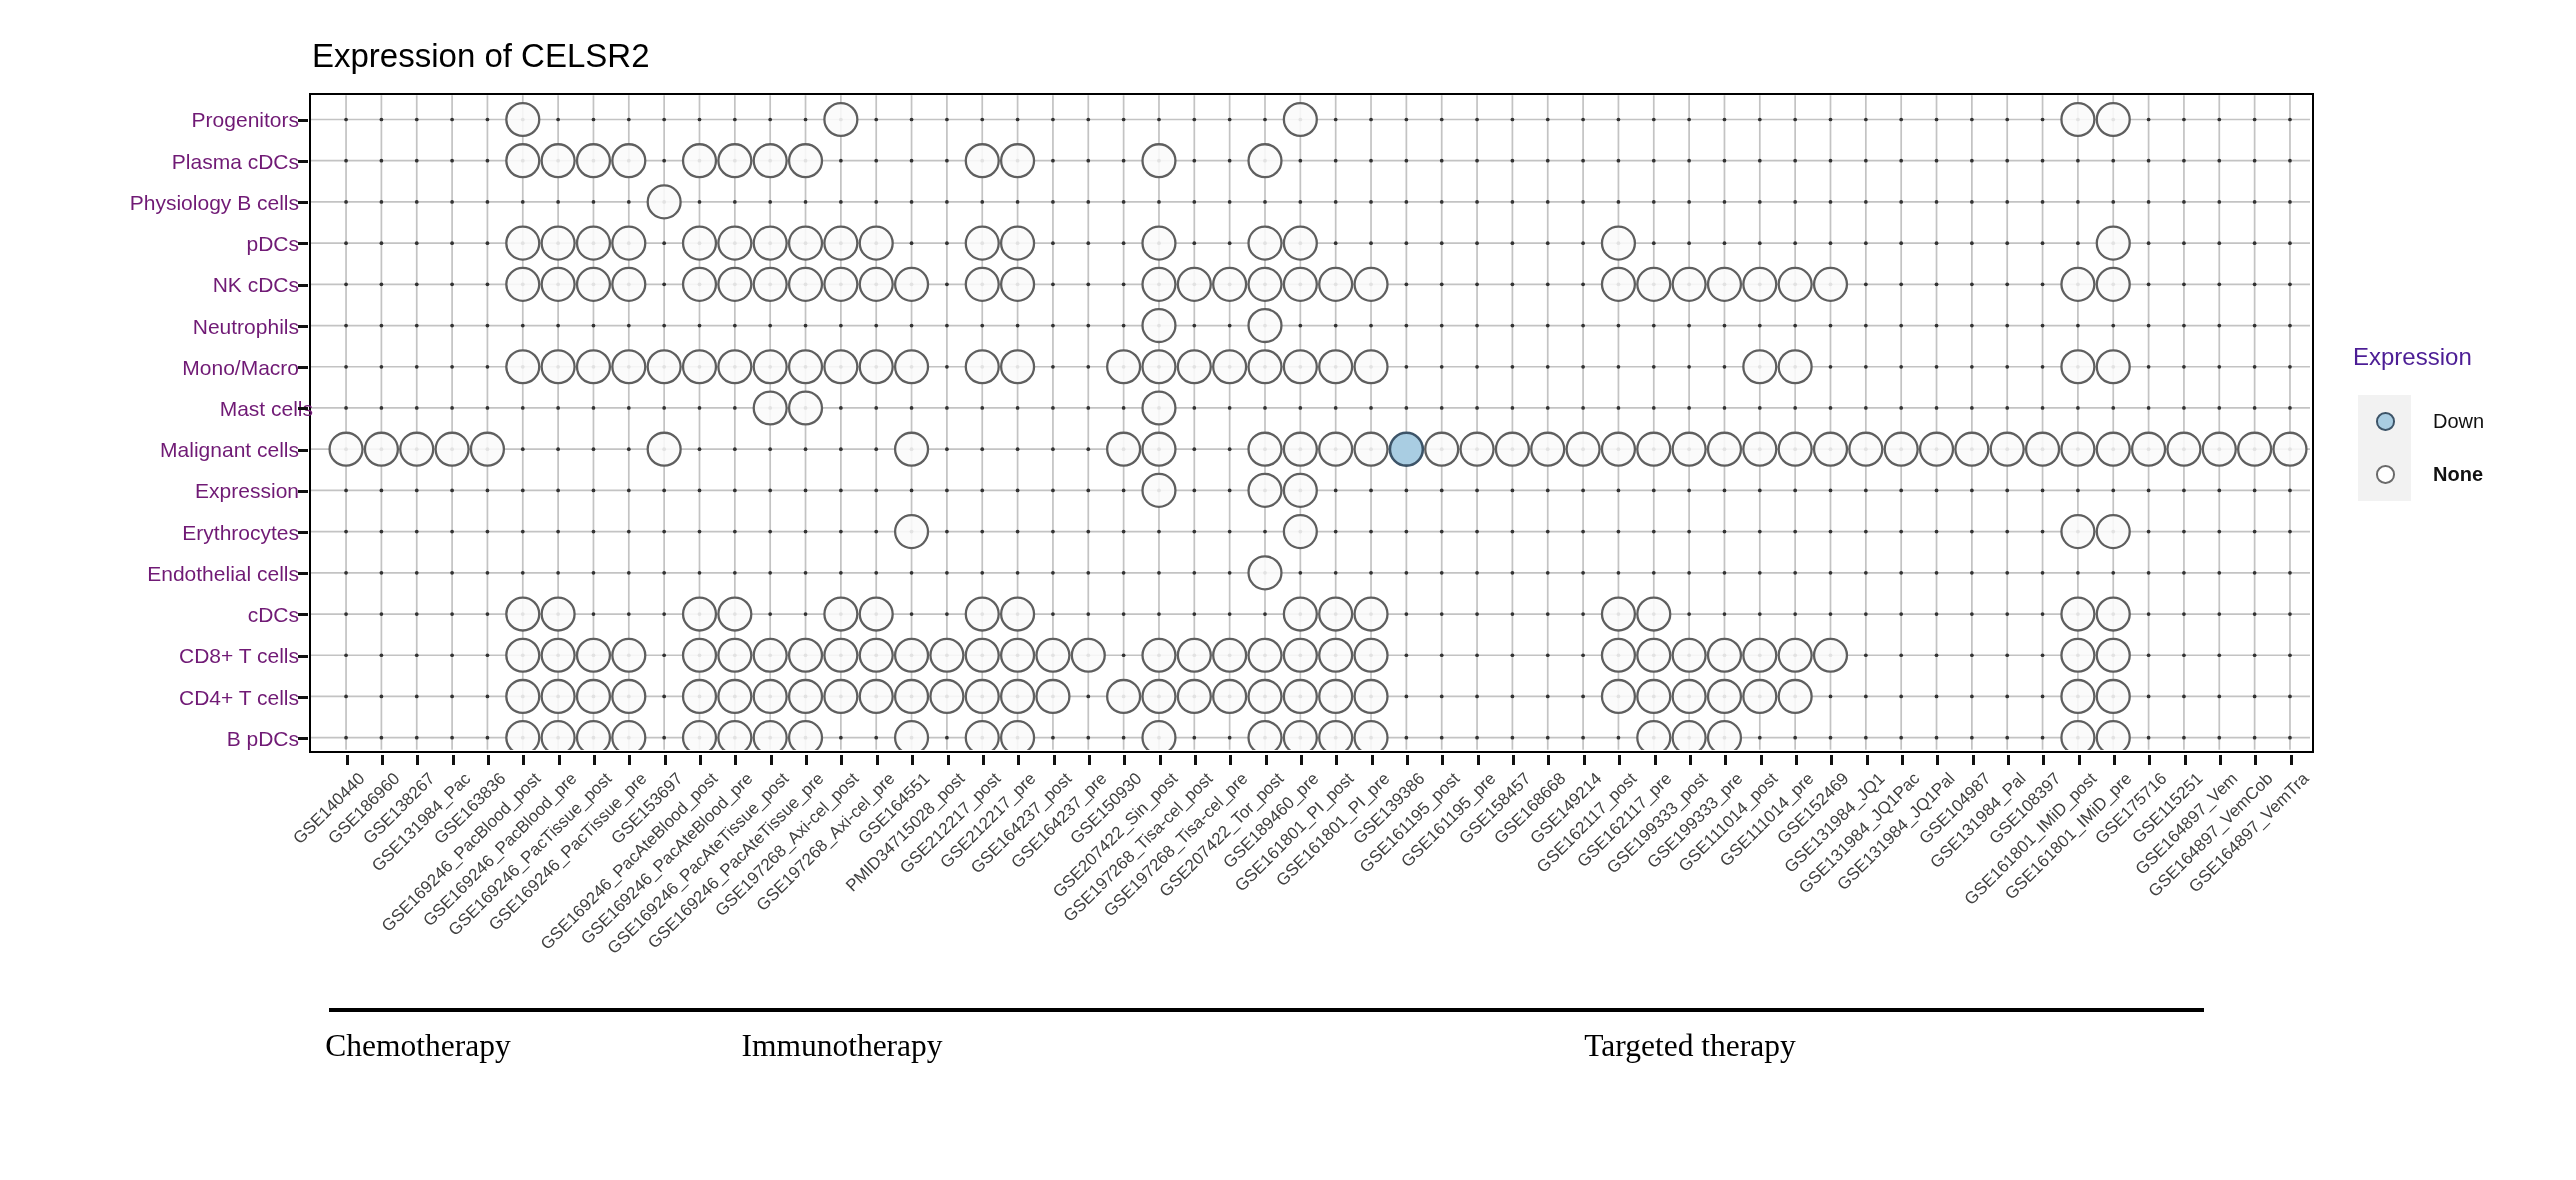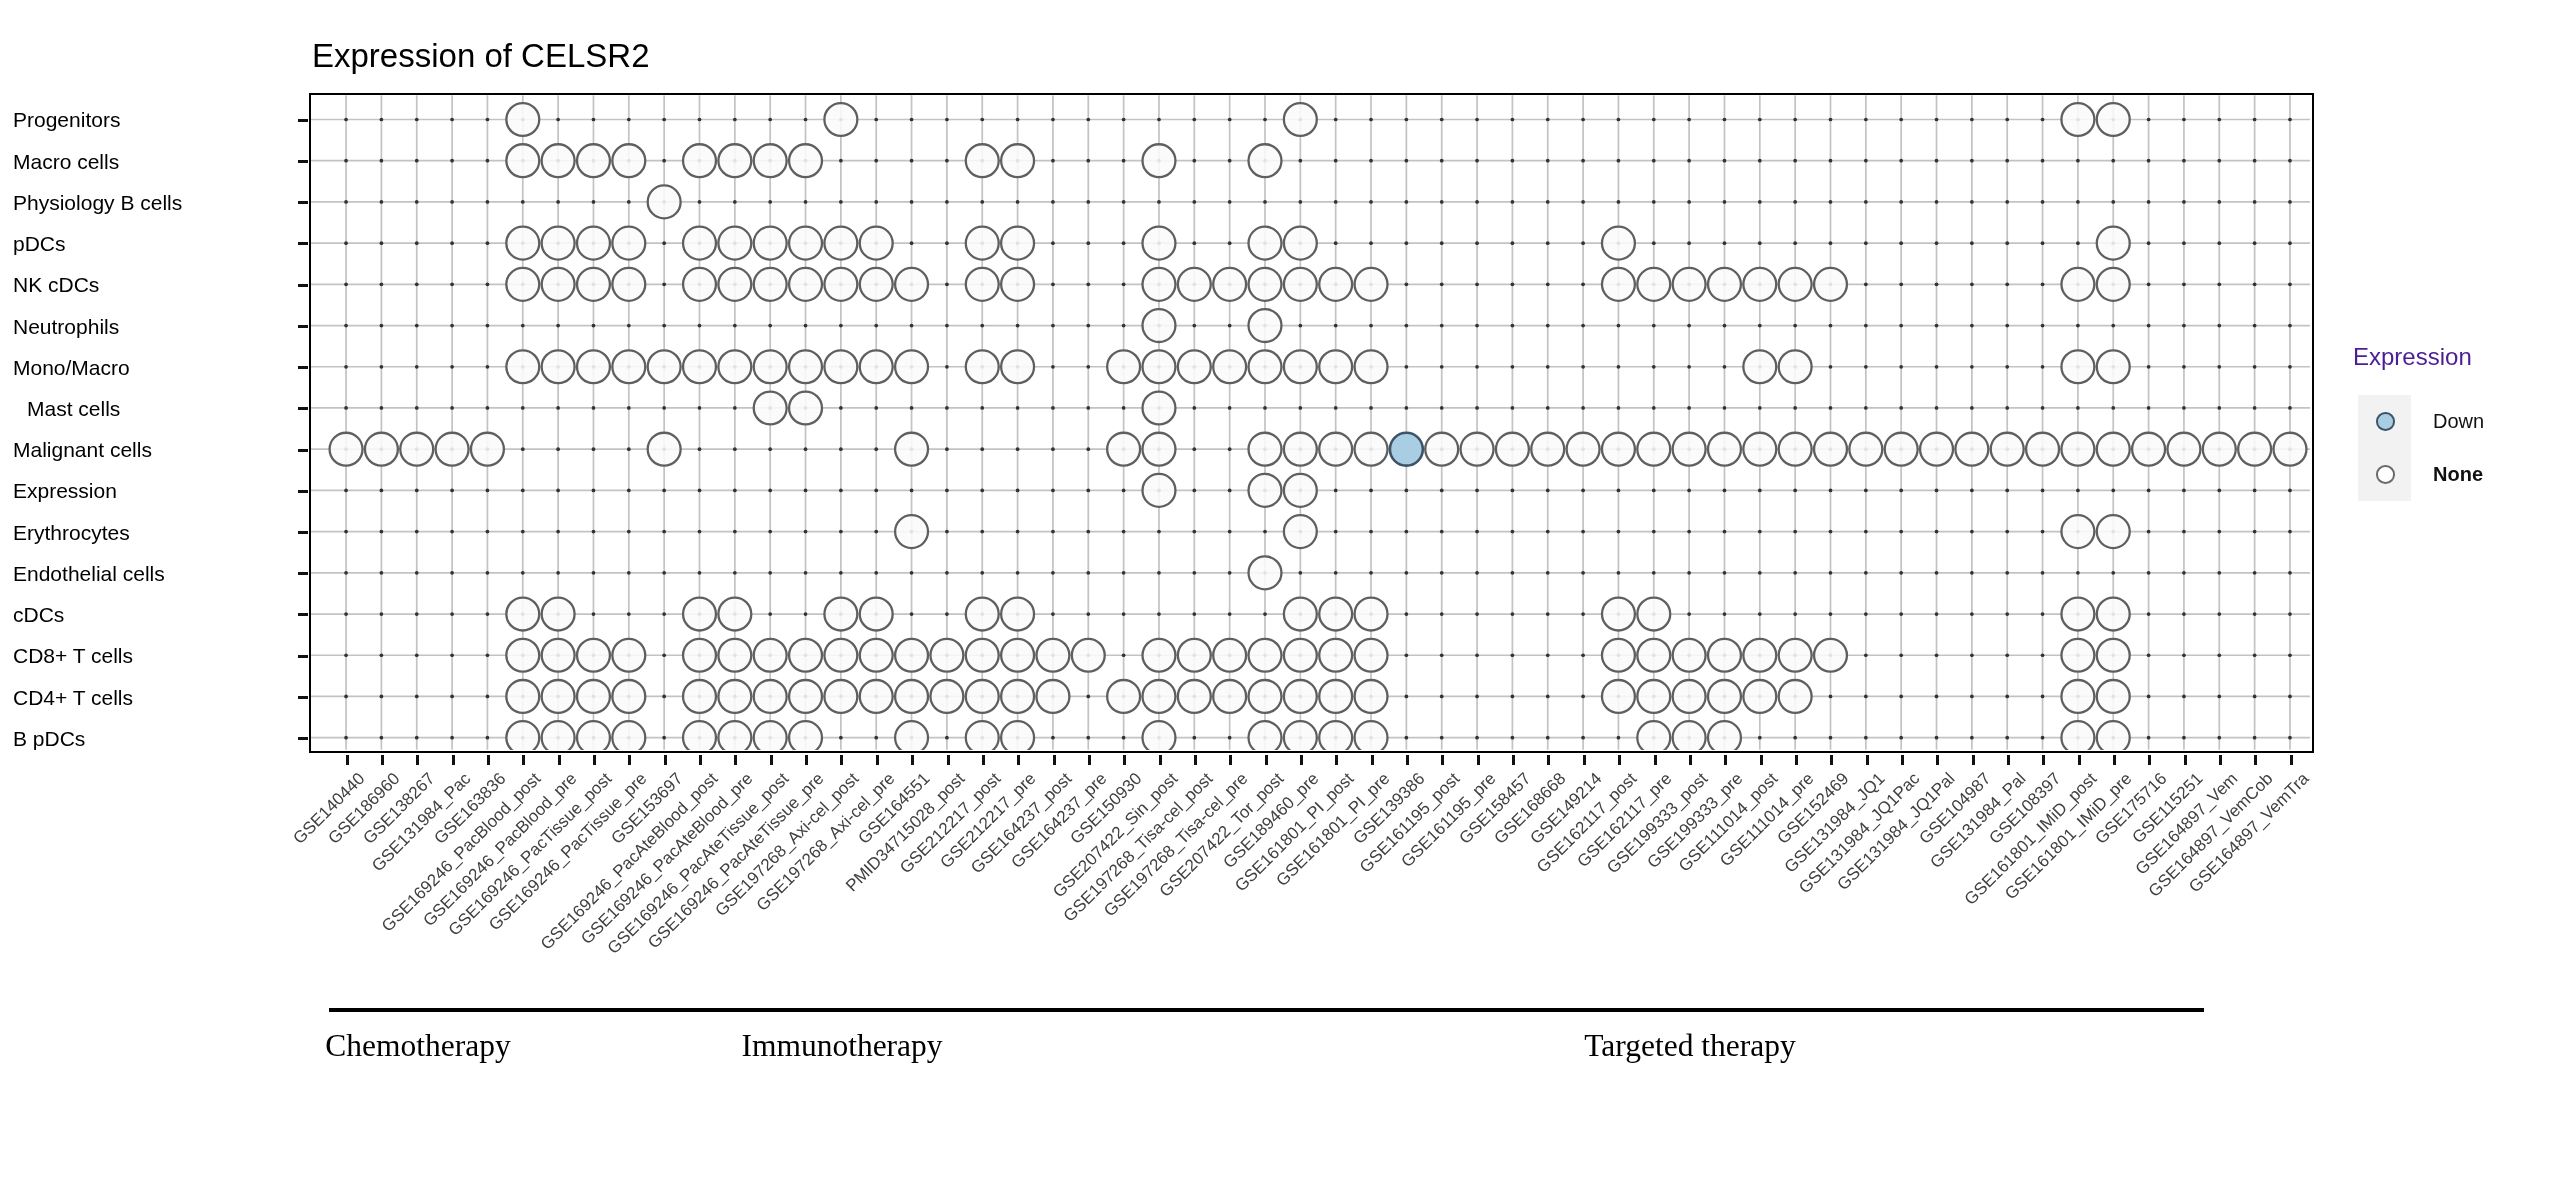--- a/index.html
+++ b/index.html
@@ -1,21 +1,21 @@
 <!DOCTYPE html>
 <html style="font-size:11.4px"><head>
 <meta charset="utf-8">
 <style>
   html,body{margin:0;padding:0;background:#ffffff;}
   #page{position:relative;width:2576px;height:1181px;background:#fff;overflow:hidden;
         font-family:"Liberation Sans", sans-serif;}
   #plot-title{position:absolute;left:312px;top:37px;font-size:33px;font-weight:500;color:#000;}
   #panel{position:absolute;border:2.9px solid #000;background:#fff;box-sizing:border-box;}
   #gridsvg{position:absolute;top:0;left:0;}
-  .ylab{position:absolute;width:286px;text-align:left;font-size:21px;color:#000000;line-height:21px;}
+  .ylab{position:absolute;width:286px;text-align:right;font-size:21px;color:#701a75;line-height:21px;}
   .ytick{position:absolute;width:10px;height:2.9px;background:#111;}
   .xtick{position:absolute;width:2.9px;height:10px;background:#111;}
   .xlab{position:absolute;width:444px;text-align:right;font-size:17px;color:#404040;
         white-space:nowrap;transform:rotate(-45deg);transform-origin:100% 0;}
   .grp-line{position:absolute;height:3.6px;background:#000;}
   .grp-label{position:absolute;font-family:"Liberation Serif", serif;font-size:31.5px;color:#000;
              text-align:center;transform:translateX(-50%);white-space:nowrap;}
   #legend-title{position:absolute;font-size:24px;color:#4c1d95;}
   .legend-key{position:absolute;width:53px;height:53px;background:#f2f2f2;}
   .legend-dot{position:absolute;border-radius:50%;box-sizing:border-box;}
@@ -1236,21 +1236,21 @@
         <circle cx="1926.1999999999998" cy="898" r="23" fill="#fbfbfb" fill-opacity="0.88" stroke="#5f5f5f" stroke-width="3.2"></circle>
         <circle cx="1975.6" cy="898" r="23" fill="#fbfbfb" fill-opacity="0.88" stroke="#5f5f5f" stroke-width="3.2"></circle>
         <circle cx="2469.6" cy="898" r="23" fill="#fbfbfb" fill-opacity="0.88" stroke="#5f5f5f" stroke-width="3.2"></circle>
         <circle cx="2519" cy="898" r="23" fill="#fbfbfb" fill-opacity="0.88" stroke="#5f5f5f" stroke-width="3.2"></circle>
         <circle cx="1531" cy="494.79999999999995" r="23" fill="#a9cde2" stroke="#3d5468" stroke-width="3.6"></circle>
       </svg>
   </div>
 
   <div id="ylabels">
       <div class="ylab" style="left: 13px; top: 109px;">Progenitors</div>
-      <div class="ylab" style="left: 13px; top: 151px;">Macro cells</div>
+      <div class="ylab" style="left: 13px; top: 151px;">Plasma cDCs</div>
       <div class="ylab" style="left: 13px; top: 192px;">Physiology B cells</div>
       <div class="ylab" style="left: 13px; top: 233px;">pDCs</div>
       <div class="ylab" style="left: 13px; top: 274px;">NK cDCs</div>
       <div class="ylab" style="left: 13px; top: 316px;">Neutrophils</div>
       <div class="ylab" style="left: 13px; top: 357px;">Mono/Macro</div>
       <div class="ylab" style="left: 27px; top: 398px;">Mast cells</div>
       <div class="ylab" style="left: 13px; top: 439px;">Malignant cells</div>
       <div class="ylab" style="left: 13px; top: 480px;">Expression</div>
       <div class="ylab" style="left: 13px; top: 522px;">Erythrocytes</div>
       <div class="ylab" style="left: 13px; top: 563px;">Endothelial cells</div>

